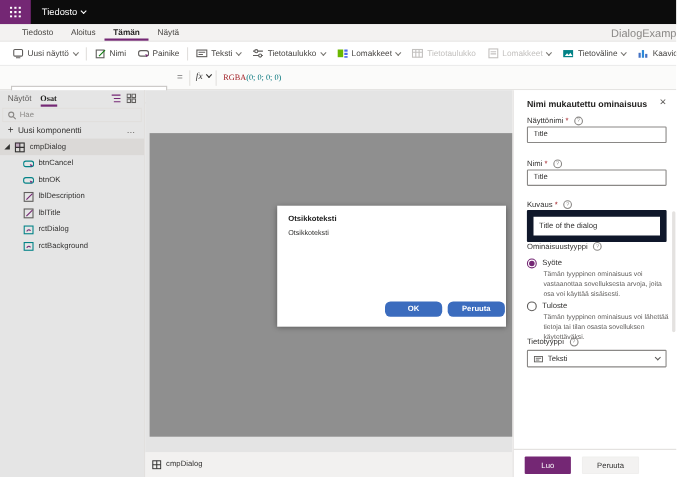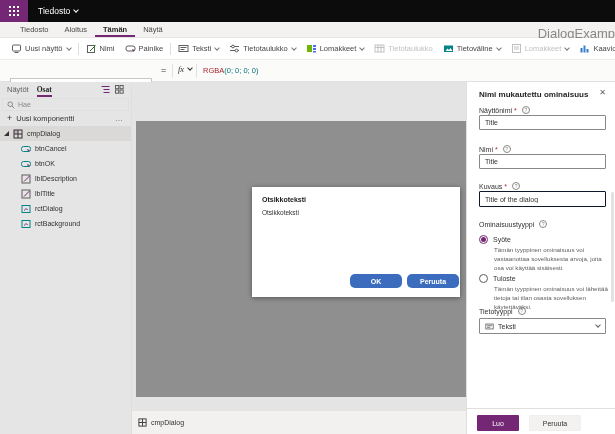--- a/index.html
+++ b/index.html
@@ -11,40 +11,40 @@
   .topbar { position:absolute; left:0; top:0; width:615px; height:22px; background:#0c0c0c; display:flex; align-items:center; }
   .waffle { width:28px; height:22px; background:#742774; display:flex; align-items:center; justify-content:center; cursor:pointer; flex:none; }
   .app-title-btn { display:flex; align-items:center; margin-left:10px; color:#fff; }
   .app-title { font-size:8.5px; color:#fff; }
   .chev { display:inline-block; width:4px; height:4px; border-right:1px solid currentColor; border-bottom:1px solid currentColor; transform:rotate(45deg); margin:-2px 0 0 4px; flex:none; }
 
   
   .menubar { position:absolute; left:0; top:22px; width:615px; height:16px; background:#f3f2f1; border-bottom:1px solid #e7e5e3; display:flex; align-items:stretch; padding-left:12px; }
   .menu-item { font-size:7.5px; color:#494744; display:flex; align-items:center; padding:0 8px; border-bottom:2px solid transparent; padding-top:2px; }
   .menu-item.active { font-weight:bold; color:#201f1e; border-bottom-color:#742774; }
-  .doc-name { position:absolute; right:0; top:4px; font-size:13px; color:#8a8886; white-space:nowrap; }
+  .doc-name { position:absolute; right:0; top:4px; font-size:10px; color:#8a8886; white-space:nowrap; }
 
   
   .toolbar { position:absolute; left:0; top:38px; width:615px; height:22px; background:#fff; border-bottom:1px solid #ececec; display:flex; align-items:center; padding-left:6px; overflow:hidden; }
   .tb-item { display:flex; align-items:center; gap:3px; font-size:7.5px; color:#484644; padding:16px 5px; height:100%; white-space:nowrap; flex:none; }
   .tb-item.disabled { color:#c3c1bf; }
   .tb-item.disabled svg * { stroke:#c3c1bf !important; fill-opacity:.35; }
   .tb-divider { width:1px; height:12px; background:#e1dfdd; margin:0 2px; flex:none; }
   .tb-item .chev { margin-left:1px; color:#7a7874; }
 
   
   .formulabar { position:absolute; left:0; top:60px; width:615px; height:22px; background:#fbfbfa; border-bottom:1px solid #e3e1df; }
   .prop-select { position:absolute; left:10px; top:18px; width:142px; height:16px; background:#fff; border:1px solid #c8c6c4; display:flex; align-items:center; padding:0 6px; font-size:7.5px; color:#323130; cursor:pointer; }
   .prop-select .chev { margin-left:auto; color:#605e5c; }
   .eq-sign { position:absolute; left:161px; top:5px; font-size:9px; color:#323130; }
   .fb-sep1 { position:absolute; left:172px; top:4px; width:1px; height:14px; background:#e3e1df; }
   .fx-btn { position:absolute; left:178px; top:4px; display:flex; align-items:center; color:#323130; cursor:pointer; }
   .fx-label { font-family:"Liberation Serif", serif; font-style:italic; font-size:8.5px; }
   .fb-sep2 { position:absolute; left:196px; top:4px; width:1px; height:14px; background:#e3e1df; }
-  .formula-text { position:absolute; left:203px; top:6px; font-family:Liberation Sans, sans-serif; font-size:7.5px; white-space:pre; }
+  .formula-text { position:absolute; left:203px; top:6px; font-family:Liberation Serif, serif; font-size:7.5px; white-space:pre; }
   .formula-fn { color:#a4262c; }
   .formula-args { color:#00737a; }
 
   
   .leftpanel { position:absolute; left:0; top:82px; width:132px; height:352px; background:#e5e5e5; border-right:1px solid #e1dfdd; }
   .lp-tabs { display:flex; align-items:stretch; height:15px; padding:0 7px; gap:8px; }
   .lp-tab { font-size:7.5px; color:#605e5c; display:flex; align-items:center; border-bottom:2px solid transparent; padding-top:2px; cursor:pointer; }
   .lp-tab.active { font-weight:bold; color:#201f1e; border-bottom-color:#742774;font-family:Liberation Serif, serif; }
   .lp-tab-icons { margin-left:auto; display:flex; align-items:center; gap:5px; }
   .lp-search { height:13px; margin:1px 2px 0 2px; border:1px solid #e1dfdd; display:flex; align-items:center; gap:3px; padding:0 4px; }
@@ -71,21 +71,21 @@
   .statusbar { position:absolute; left:0; bottom:0; width:334px; height:23px; background:#f2f1f0; display:flex; align-items:center; gap:4px; padding-left:6px; font-size:7px; color:#323130; }
 
   
   .rightpanel { position:absolute; left:466px; top:82px; width:149px; height:352px; background:#fff; border-left:1px solid #e1dfdd; }
   .rp-title { position:absolute; left:12px; top:8px; font-size:8px; font-weight:bold; color:#201f1e; }
   .rp-close { position:absolute; right:9px; top:6px; font-size:8px; color:#605e5c; cursor:pointer; }
   .rp-label { position:absolute; left:12px; font-size:7px; color:#323130; display:flex; align-items:center; gap:2px; }
   .req { color:#a4262c; }
   .help-icon { display:inline-flex; width:8px; height:8px; border:1px solid #8a8886; border-radius:50%; color:#8a8886; font-size:5px; align-items:center; justify-content:center; margin-left:3px; cursor:pointer; flex:none; }
   .rp-input { position:absolute; left:12px; width:127px; height:15px; border:1px solid #8a8886; border-radius:1px; background:#fff; font-size:7px; color:#323130; padding:0 5px; font-family:inherit; outline:none; }
-  .rp-input.attn { border:1px solid #0f172a; height:16px; }
+  .rp-input.attn { border:6px solid #0f172a; height:29px; }
   .radio-row { position:absolute; left:12px; display:flex; align-items:center; gap:5px; font-size:7px; color:#323130; cursor:pointer; }
   .radio-dot { width:9px; height:9px; border-radius:50%; border:1px solid #605e5c; background:#fff; display:flex; align-items:center; justify-content:center; flex:none; }
   .radio-dot.on { border-color:#742774; }
   .radio-dot.on i { width:5px; height:5px; border-radius:50%; background:#742774; display:block; }
   .radio-desc { position:absolute; left:27px; width:114px; font-size:6.2px; line-height:1.45; color:#605e5c; }
   .rp-dropdown { position:absolute; left:12px; top:236px; width:127px; height:16px; border:1px solid #8a8886; border-radius:1px; display:flex; align-items:center; gap:4px; padding:0 5px; font-size:7px; color:#323130; cursor:pointer; }
   .rp-dropdown .chev { margin-left:auto; color:#605e5c; }
   .rp-divider { position:absolute; left:0; top:326px; width:149px; height:1px; background:#e1dfdd; }
   .rp-btn { position:absolute; top:333px; height:16px; display:flex; align-items:center; justify-content:center; font-size:7px; cursor:pointer; border-radius:1px; }
   .rp-btn-create { left:10px; width:42px; background:#742774; color:#fff; }
@@ -183,35 +183,35 @@
     </div>
     <div class="tb-item disabled">
       <svg width="11" height="11" viewBox="0 0 11 11">
           <rect x="1" y="2" width="9" height="7" fill="none" stroke="#c3c1bf"></rect>
           <line x1="1" y1="4.5" x2="10" y2="4.5" stroke="#c3c1bf"></line>
           <line x1="4" y1="2" x2="4" y2="9" stroke="#c3c1bf"></line>
           <line x1="7" y1="2" x2="7" y2="9" stroke="#c3c1bf"></line>
         </svg>
       <span>Tietotaulukko</span>
     </div>
-    <div class="tb-item">
-      <svg width="11" height="11" viewBox="0 0 11 11">
-          <rect x="1" y="2.5" width="9" height="6.5" fill="#038387"></rect>
-          <path d="M2.5 8l2-2.5 1.5 1.5 1.5-2 2 3z" fill="#ffffff"></path>
-        </svg>
-      <span>Tietoväline</span>
-        <i class="chev"></i>
-    </div>
     <div class="tb-item disabled">
       <svg width="11" height="11" viewBox="0 0 11 11">
           <rect x="1.5" y="1.5" width="8" height="8" fill="none" stroke="#c3c1bf"></rect>
           <line x1="3" y1="4" x2="8" y2="4" stroke="#c3c1bf"></line>
           <line x1="3" y1="6" x2="8" y2="6" stroke="#c3c1bf"></line>
         </svg>
       <span>Lomakkeet</span>
+        <i class="chev"></i>
+    </div>
+    <div class="tb-item">
+      <svg width="11" height="11" viewBox="0 0 11 11">
+          <rect x="1" y="2.5" width="9" height="6.5" fill="#038387"></rect>
+          <path d="M2.5 8l2-2.5 1.5 1.5 1.5-2 2 3z" fill="#ffffff"></path>
+        </svg>
+      <span>Tietoväline</span>
         <i class="chev"></i>
     </div>
     <div class="tb-item">
       <svg width="11" height="11" viewBox="0 0 11 11">
           <rect x="1.5" y="5" width="2" height="4.5" fill="#4472c4"></rect>
           <rect x="4.5" y="2.5" width="2" height="7" fill="#2b88d8"></rect>
           <rect x="7.5" y="6" width="2" height="3.5" fill="#4472c4"></rect>
         </svg>
       <span>Kaaviot</span>
     </div>

